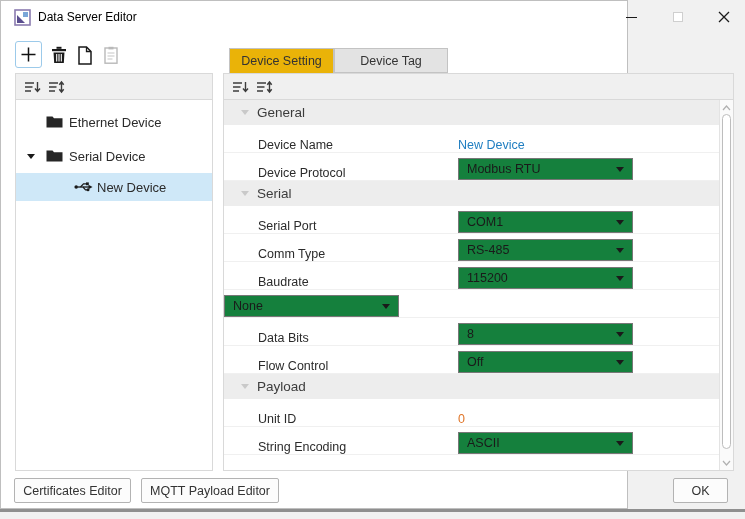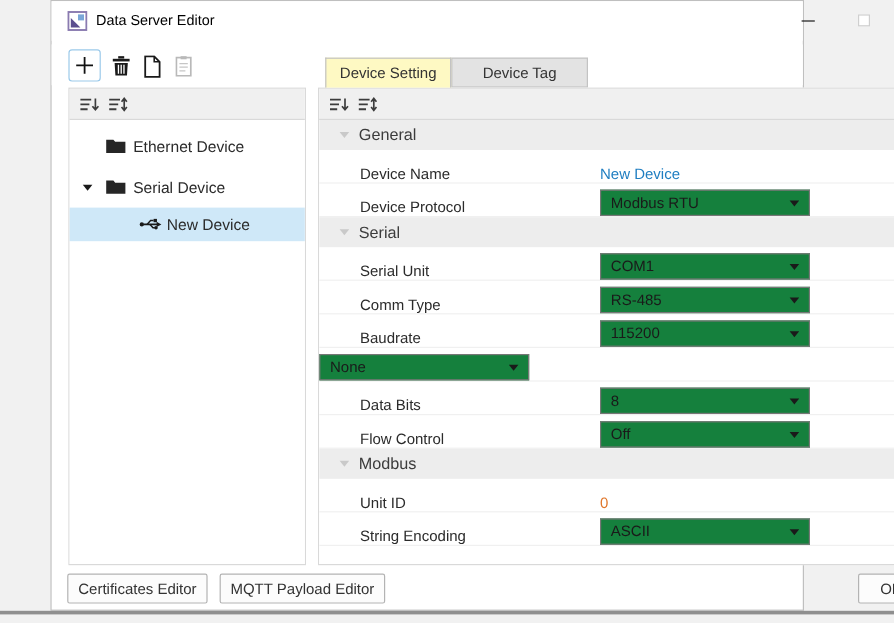--- a/index.html
+++ b/index.html
@@ -1,17 +1,17 @@
 <!DOCTYPE html>
 <html><head>
 <meta charset="utf-8">
 <style>
   * { margin:0; padding:0; box-sizing:border-box; }
   html,body { width:745px; height:519px; background:#f1f1f1; font-family:"Liberation Sans",sans-serif; overflow:hidden; }
-  .window { position:absolute; left:0; top:0; width:628px; height:509px; background:#fff; border:1px solid #bfbfbf;margin-left:42px; }
+  .window { position:absolute; left:0; top:0; width:628px; height:509px; background:#fff; border:1px solid #bfbfbf; }
   .bottom-line { position:absolute; left:0; top:509px; width:745px; height:3px; background:#8f8f8f; }
 
   
   .titlebar { position:absolute; left:0; top:0; width:100%; height:33px; background:#fff; }
   .app-icon { position:absolute; left:13px; top:8px; width:17px; height:17px; }
   .title-text { position:absolute; left:37px; top:9px; font-size:12px; color:#000; }
   .win-btn { position:absolute; top:0; width:34px; height:32px; display:flex; align-items:center; justify-content:center; cursor:default; }
   .btn-min { left:613px; } .btn-max { left:660px; } .btn-close { left:706px; }
   .min-glyph { width:11px; height:0; border-top:1.4px solid #1a1a1a; }
   .max-glyph { width:10px; height:10px; border:1px solid #cfcfcf; background:#fff; }
@@ -33,21 +33,21 @@
   .tree-row { position:relative; height:28px; display:flex; align-items:center; font-size:13px; color:#2b2b2b; }
   .tree-row.r1 { margin-bottom:6px; } .tree-row.r2 { margin-bottom:3px; }
   .tree-row.selected { background:#cfe8f8; }
   .tw-arrow { position:absolute; left:11px; top:12px; width:0; height:0; border-left:4.5px solid transparent; border-right:4.5px solid transparent; border-top:5.5px solid #1a1a1a; }
   .tw-folder { position:absolute; left:30px; top:7px; }
   .tw-usb { position:absolute; left:58px; top:8px; }
   .tree-label-1 { padding-left:53px; } .tree-label-3 { padding-left:81px; }
 
   
   .tab { position:absolute; top:47px; height:25px; display:flex; align-items:center; justify-content:center; font-size:12.5px; color:#333; }
-  .tab-active { left:228px; width:105px; background:#fef9c3; border:1px solid #c3c3c3; border-bottom:none; z-index:3; }
+  .tab-active { left:228px; width:105px; background:#eab308; border:1px solid #c3c3c3; border-bottom:none; z-index:3; }
   .tab-inactive { left:333px; width:114px; background:#e3e3e3; border:1px solid #c3c3c3; }
 
   
   .settings { position:absolute; left:0; top:26px; width:495px; height:370px; overflow:hidden; background:#fff; }
   .sec-header { height:25px; background:#ededed; display:flex; align-items:center; font-size:13.5px; color:#3c3c3c; }
   .sec-arrow { margin-left:17px; width:0; height:0; border-left:4.5px solid transparent; border-right:4.5px solid transparent; border-top:5px solid #c9c9c9; }
   .sec-title { margin-left:8px; }
   .set-row { height:28px; display:flex; align-items:flex-end; border-bottom:1px solid #f0f0f0; }
   .row-label { width:234px; padding-left:34px; font-size:12.5px; color:#2b2b2b; }
   .dropdown { width:175px; height:22px; border:1px solid #777; background:#15803d; display:flex; align-items:center; position:relative; }
@@ -203,21 +203,21 @@
           <span class="dd-value">Modbus RTU</span>
           <div class="dd-arrow"></div>
         </div>
       </div>
 
       <div class="sec-header">
         <div class="sec-arrow"></div>
         <span class="sec-title">Serial</span>
       </div>
       <div class="set-row">
-        <span class="row-label">Serial Unit</span>
+        <span class="row-label">Serial Port</span>
         <div class="dropdown">
           <span class="dd-value">COM1</span>
           <div class="dd-arrow"></div>
         </div>
       </div>
       <div class="set-row">
         <span class="row-label">Comm Type</span>
         <div class="dropdown">
           <span class="dd-value">RS-485</span>
           <div class="dd-arrow"></div>
@@ -246,21 +246,21 @@
       <div class="set-row">
         <span class="row-label">Flow Control</span>
         <div class="dropdown">
           <span class="dd-value">Off</span>
           <div class="dd-arrow"></div>
         </div>
       </div>
 
       <div class="sec-header">
         <div class="sec-arrow"></div>
-        <span class="sec-title">Modbus</span>
+        <span class="sec-title">Payload</span>
       </div>
       <div class="set-row">
         <span class="row-label">Unit ID</span>
         <span class="num-value">0</span>
       </div>
       <div class="set-row">
         <span class="row-label">String Encoding</span>
         <div class="dropdown">
           <span class="dd-value">ASCII</span>
           <div class="dd-arrow"></div>

